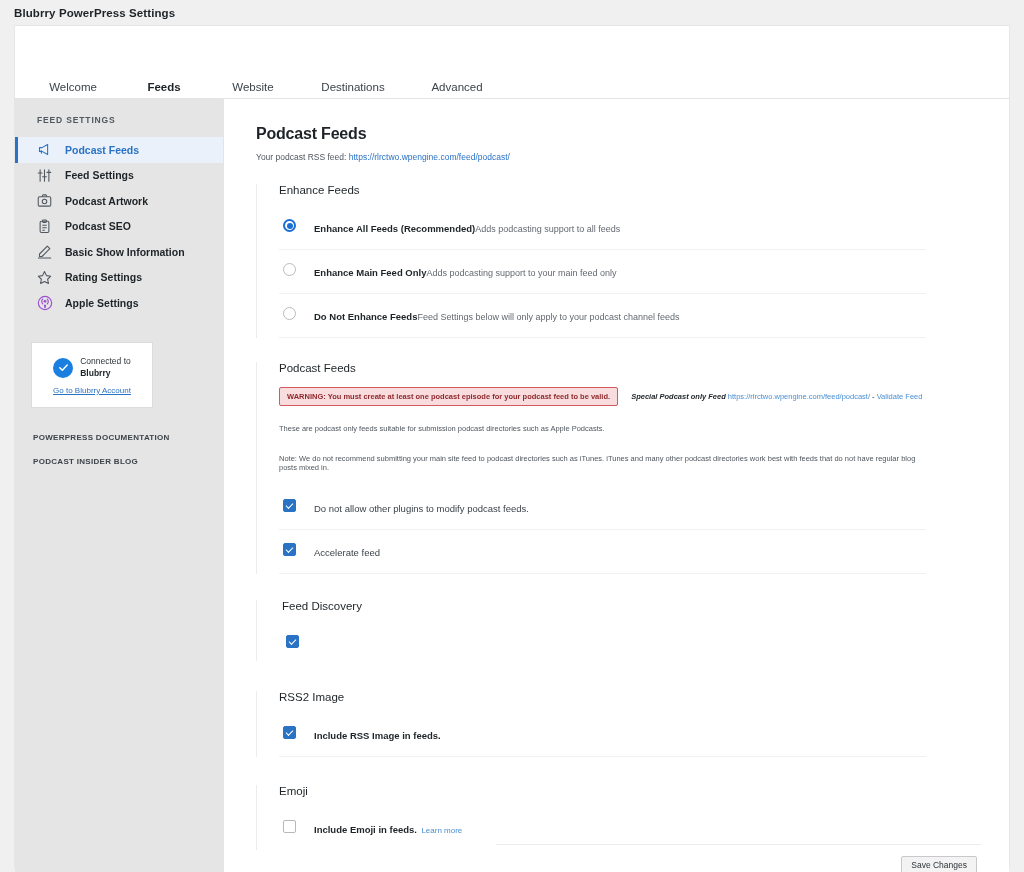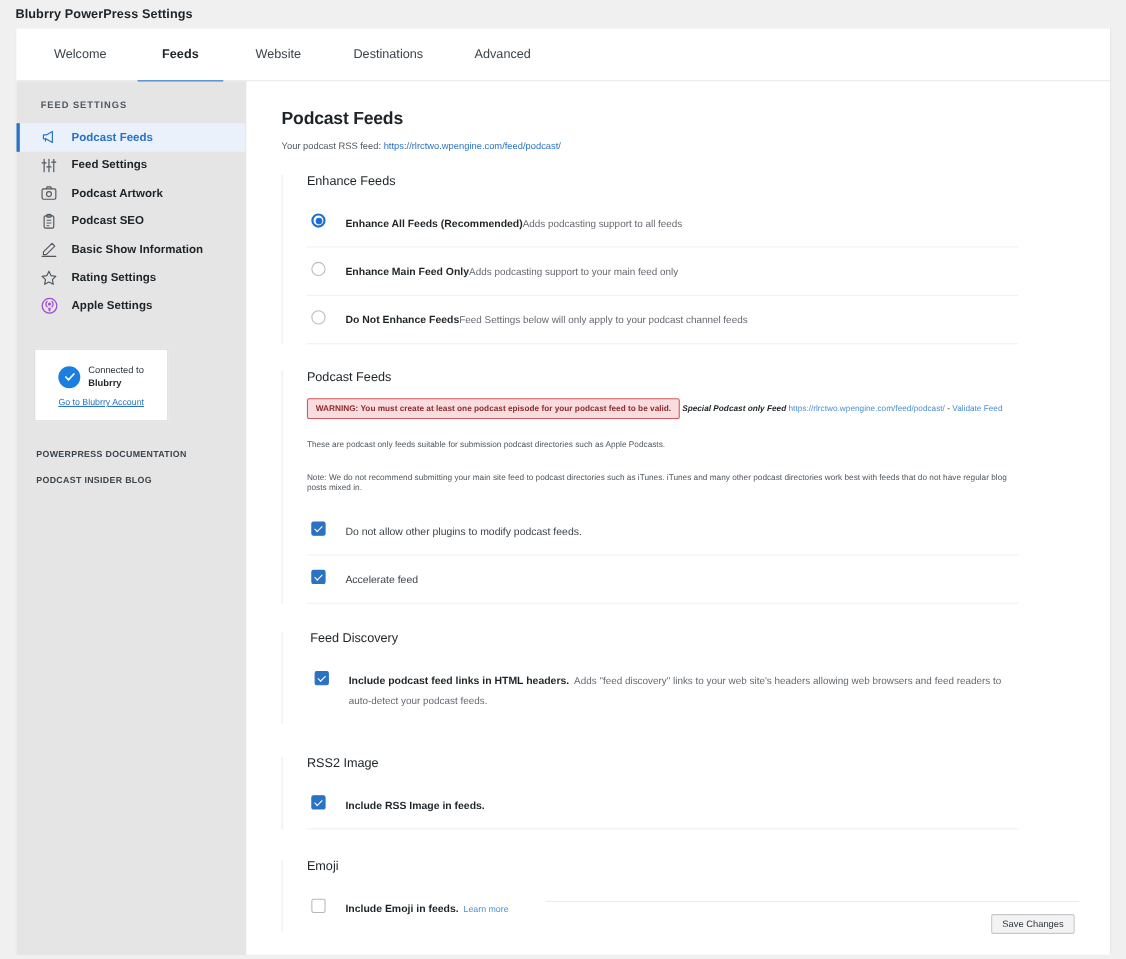--- a/index.html
+++ b/index.html
@@ -21,23 +21,24 @@
   
   .card {
     position: absolute; left: 14px; top: 25px;
     width: 996px; height: 843px;
     background: #ffffff;
     border: 1px solid #e6e6e8;
   }
 
   
   .tabbar {
-    position: relative; height: 48px;
+    position: relative; height: 36px;
     border-bottom: 1px solid #e3e4e6;
     background: #fff;
+    margin-top: 37px;
   }
   .tab {
     position: absolute; top: 0; height: 48px;
     display: flex; align-items: center; justify-content: center;
     font-size: 11.5px; color: #3c434a; cursor: pointer;
     white-space: nowrap;
   }
   .tab.active { font-weight: bold; color: #1d2327; }
   .tab.active::after {
     content: ""; position: absolute; left: 0; right: 0; bottom: -1px;
@@ -141,21 +142,21 @@
     cursor: pointer; display: flex; align-items: center; justify-content: center;
   }
   .cb.checked { background: #2a72c4; border-color: #2a72c4; }
   .cb.checked::after {
     content: ""; width: 6px; height: 3px;
     border-left: 1.6px solid #fff; border-bottom: 1.6px solid #fff;
     transform: rotate(-45deg); margin-top: -2px;
   }
 
   
-  .warn-line { display: flex; align-items: center; gap: 2px; margin-top: 13px; }
+  .warn-line { display: flex; align-items: center; gap: 13px; margin-top: 13px; }
   .warn-box {
     border: 1px solid #d05a5e; background: #f9dcdd;
     color: #8e2a2e; font-size: 7.5px; font-weight: bold;
     padding: 4px 7px; border-radius: 2px; white-space: nowrap;
   }
   .warn-side { font-size: 7.5px; color: #1d2327; white-space: nowrap; }
   .warn-side b { font-weight: bold; font-style: italic; }
   .warn-side a { color: #4a8fd4; text-decoration: none; cursor: pointer; }
   .note { font-size: 7.5px; color: #50575e; }
   .note.n1 { margin-top: 18px; }
@@ -337,24 +338,20 @@
                   <span class="opt-text"><span class="t1" style="font-weight: normal; color: rgb(60, 67, 74);">Accelerate feed</span></span>
                 </div>
               </div>
           </div>
 
           <div class="section" style="margin-top:26px;padding-left:25px;">
             <div class="section-title">Feed Discovery</div>
             <div class="opt-list">
               <div class="opt-row" style="border-bottom:none;">
                 <span class="cb checked"></span>
-                <span class="opt-text">
-                  <span class="t1">Include podcast feed links in HTML headers.</span>
-                  <span class="t2">Adds "feed discovery" links to your web site's headers allowing web browsers and feed readers to auto-detect your podcast feeds.</span>
-                </span>
               </div>
             </div>
           </div>
 
           <div class="section" style="margin-top:30px;">
             <div class="section-title">RSS2 Image</div>
             <div class="opt-list">
               <div class="opt-row">
                 <span class="cb checked"></span>
                 <span class="opt-text">

